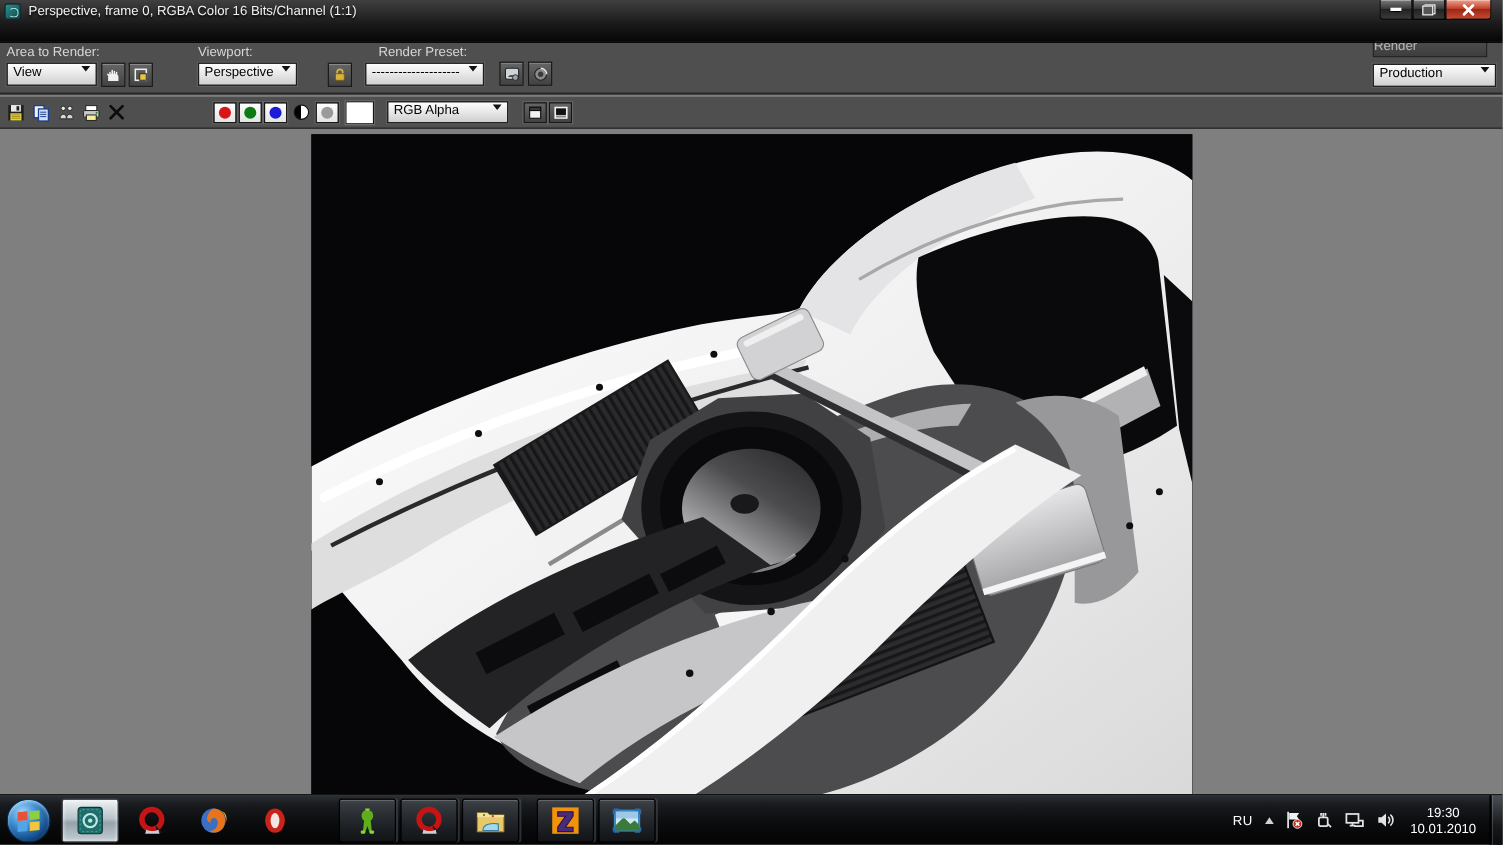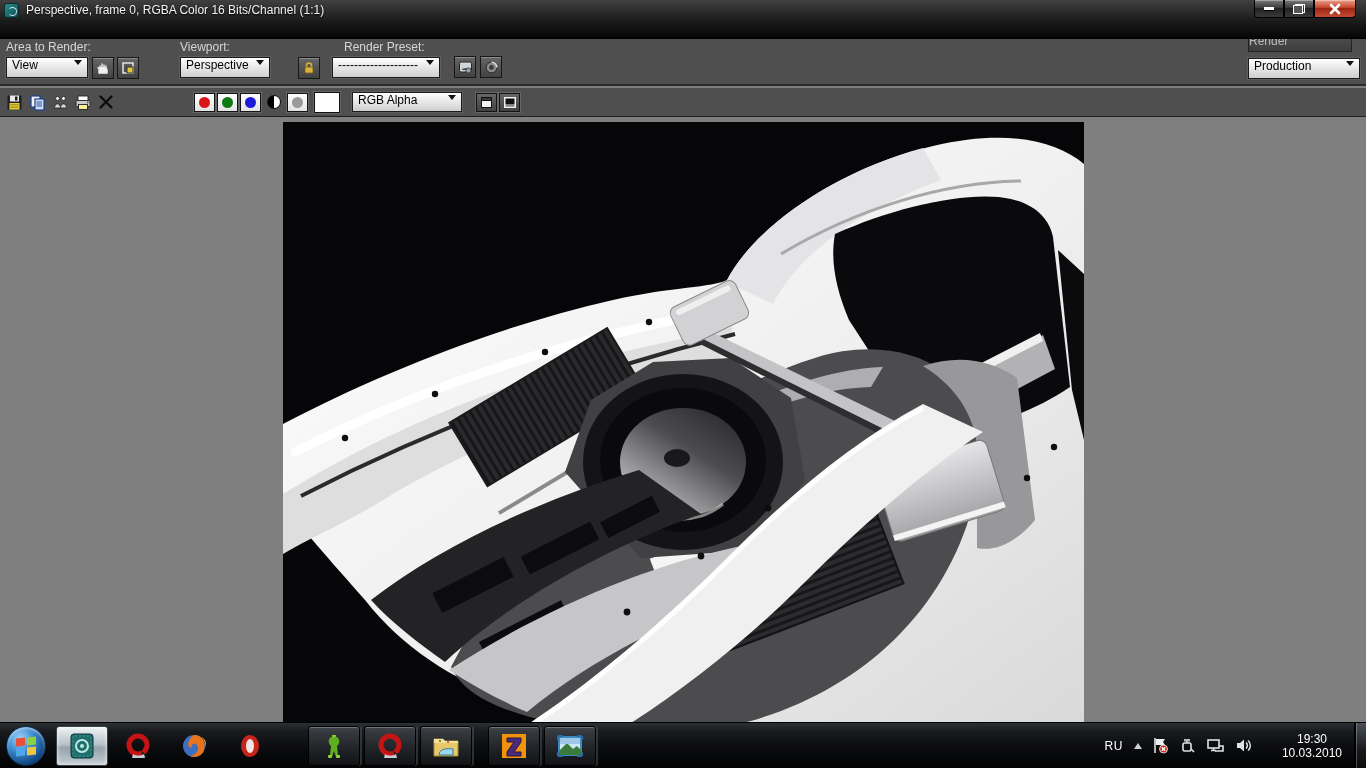--- a/index.html
+++ b/index.html
@@ -159,21 +159,21 @@
   .gap-left { margin-left:30px; }
   .appicon { width:30px; height:30px; display:block; }
 
   .tray {
     margin-left:auto; display:flex; align-items:center;
     color:#fff; font-size:12px; height:100%;
   }
   .tray-item { margin:0 5px; display:flex; align-items:center; }
   .lang { font-size:12px; letter-spacing:.5px; margin-right:6px;margin-left:28px; }
   .chev { width:0; height:0; border:4px solid transparent; border-bottom:6px solid #cfd3d6; position:relative; top:-2px;}
-  .clock { text-align:center; line-height:14px; font-size:12px; margin:0 10px 0 24px; }
+  .clock { text-align:center; line-height:14px; font-size:12px; margin:0 10px 0 8px; }
   .show-desktop {
     width:12px; height:46px; margin-left:2px;
     background: linear-gradient(#4a5056,#17191c 60%,#0a0b0c);
     border-left:2px solid #000;
     box-shadow: inset 1px 0 0 rgba(255,255,255,.25);
   }
   .tray svg { display:block; }
 </style>
 </head>
 <body>
@@ -558,17 +558,17 @@
       </svg>
     </span>
     <span class="tray-item">
       <svg width="18" height="17" viewBox="0 0 18 17">
         <path d="M2 6 L5 6 L9 2.5 L9 14.5 L5 11 L2 11 Z" fill="#dfe3e6"></path>
         <path d="M11 5.5 A4 4 0 0 1 11 11.5 M13 3.5 A6.5 6.5 0 0 1 13 13.5" fill="none" stroke="#dfe3e6" stroke-width="1.5"></path>
       </svg>
     </span>
     <span class="clock">
       <span>19:30</span><br>
-      <span>10.03.2010</span>
+      <span>10.01.2010</span>
     </span>
     <span class="show-desktop"></span>
   </div>
 </div>
 
 </body></html>

